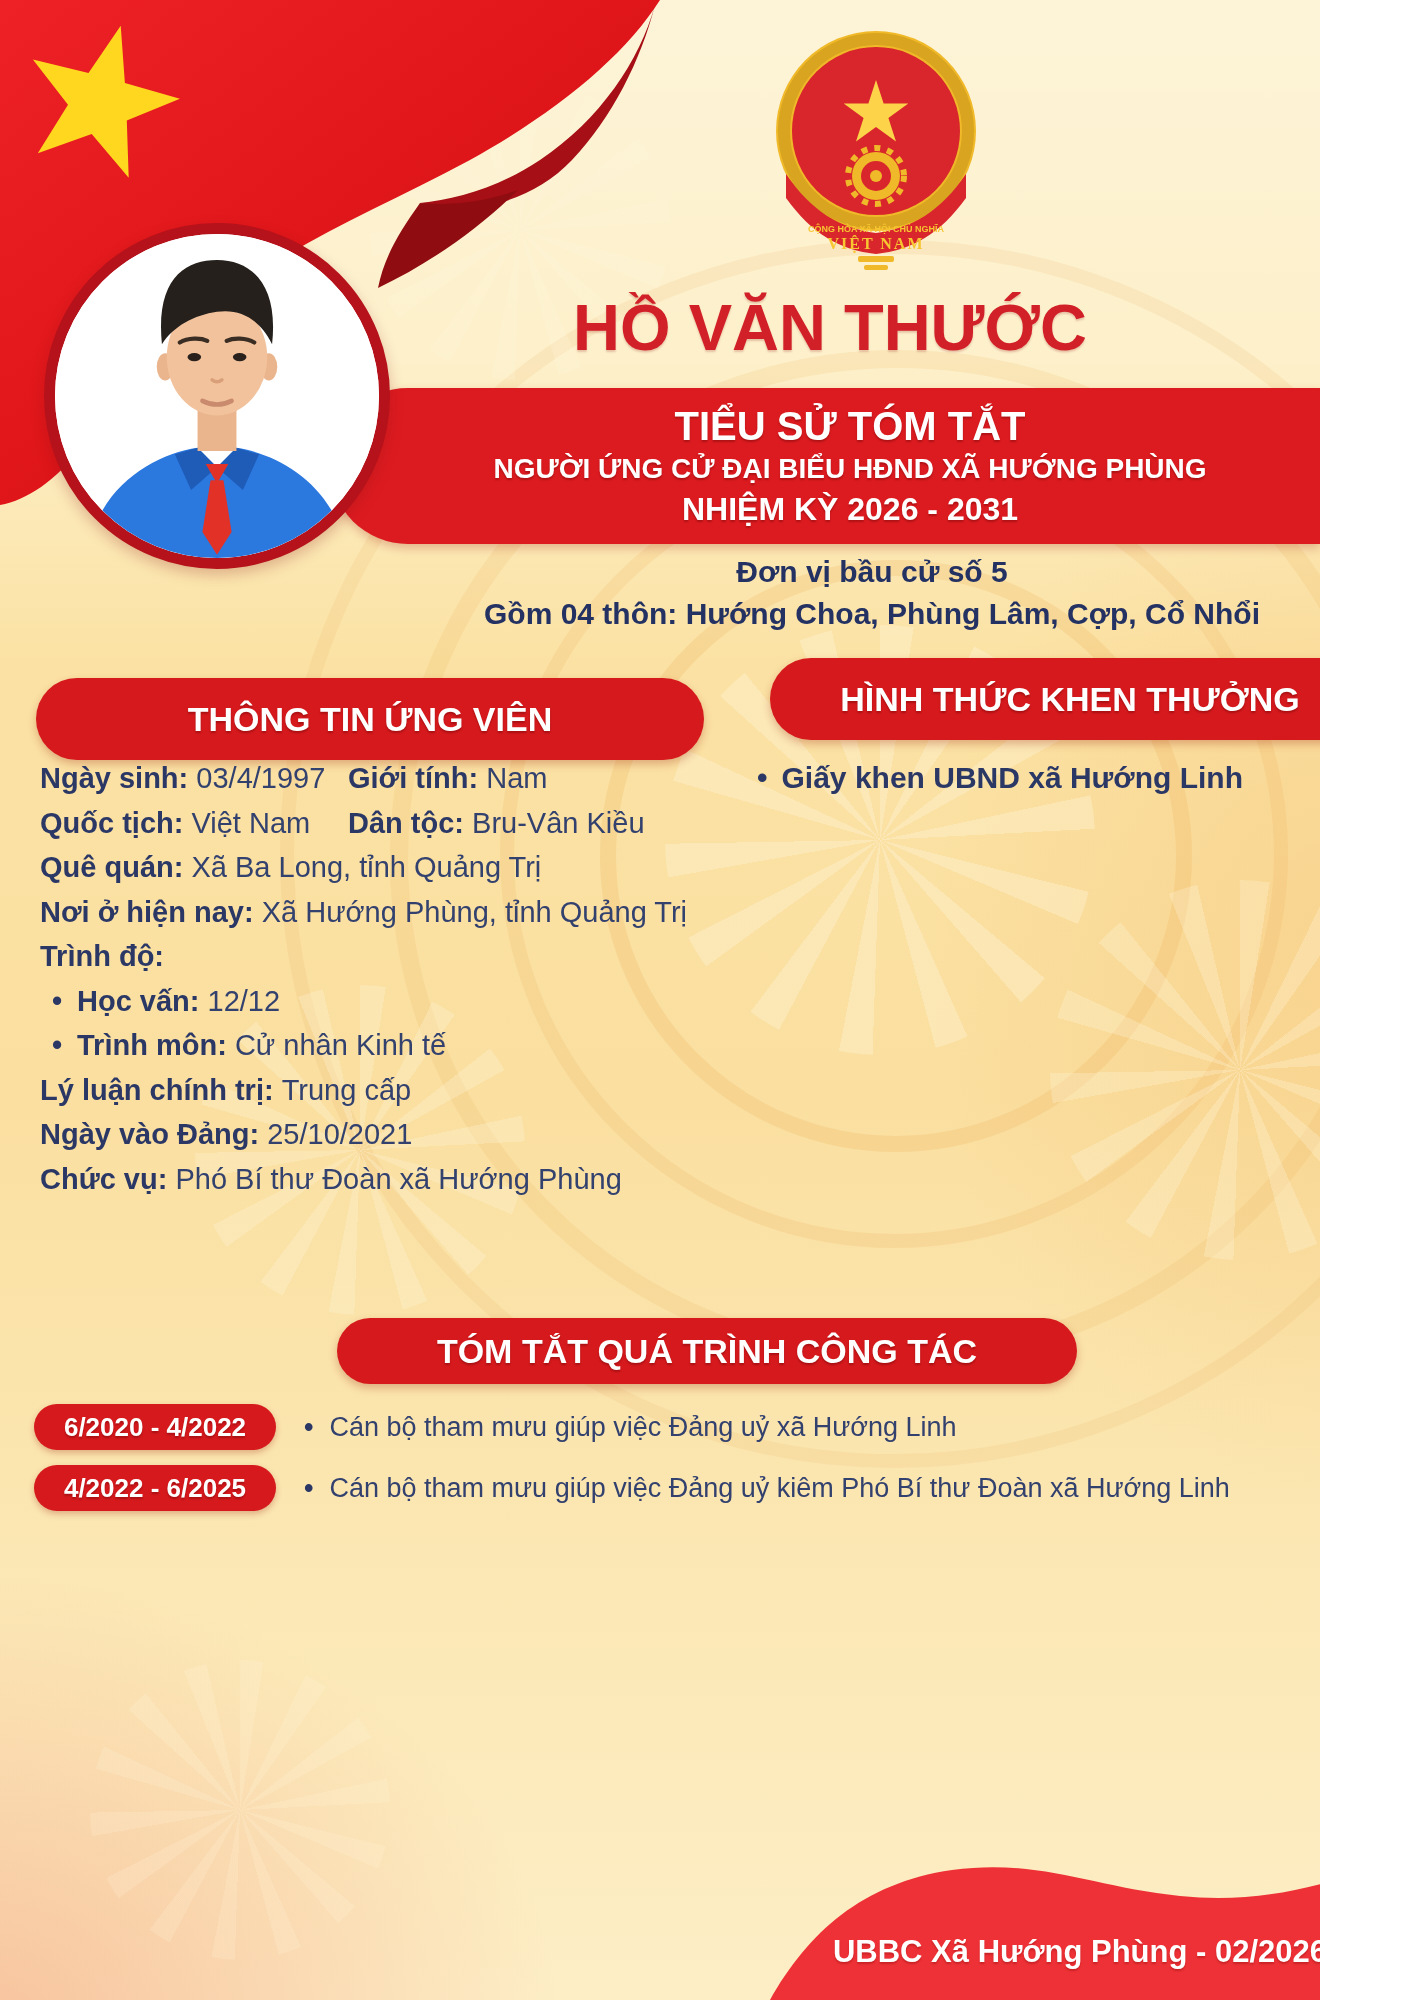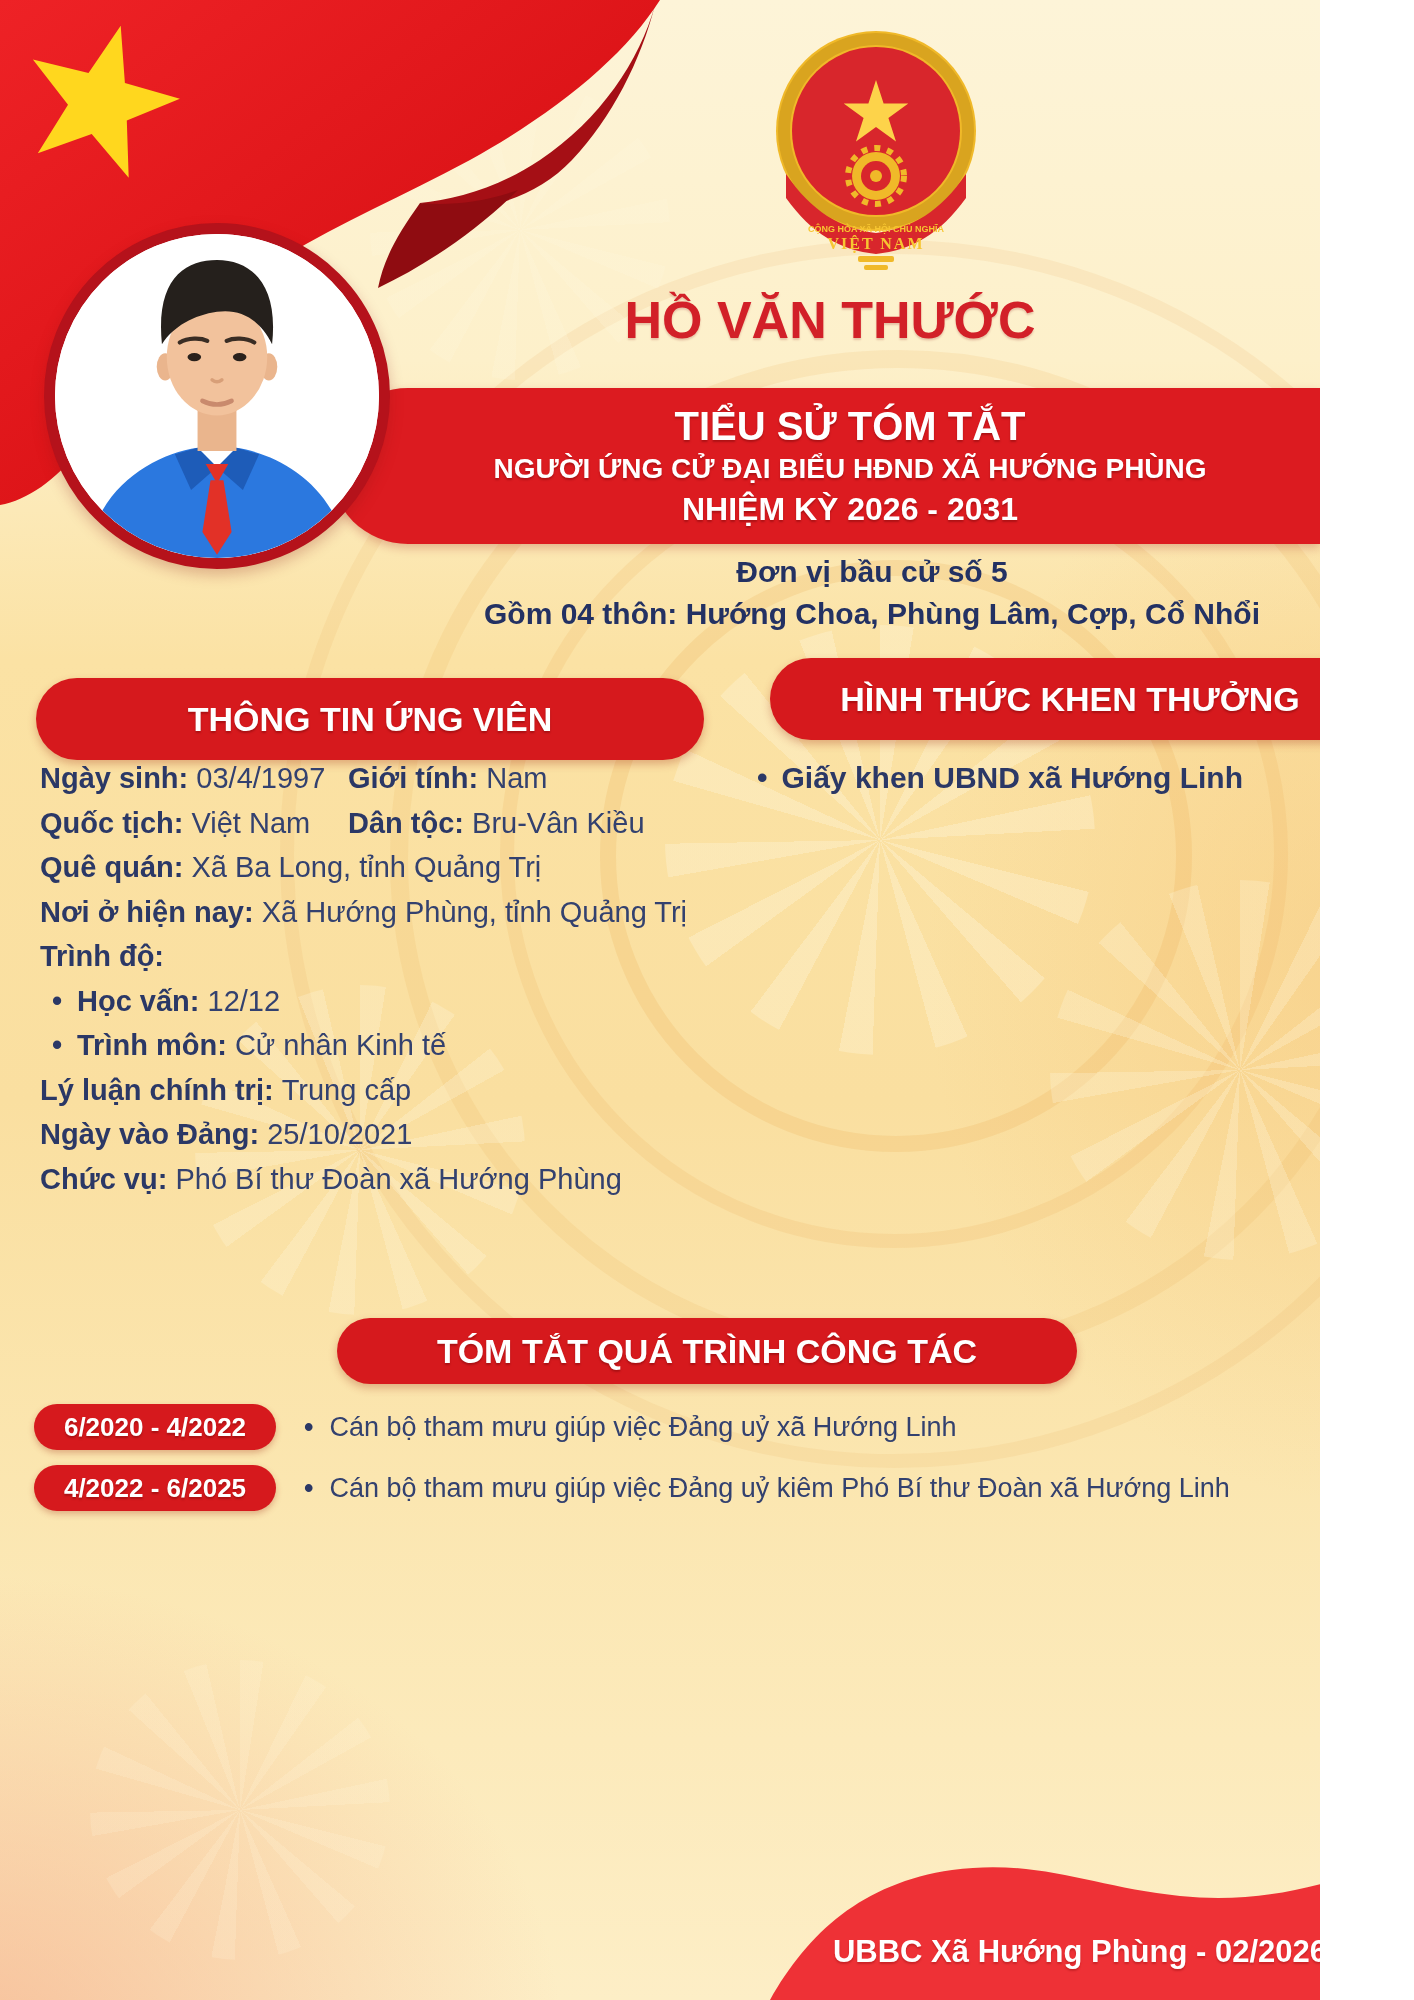--- a/index.html
+++ b/index.html
@@ -27,21 +27,21 @@
 
   .flag { position:absolute; left:0; top:0; z-index:3; }
   .emblem { position:absolute; left:770px; top:26px; width:212px; height:250px; z-index:3; }
 
   .photo { position:absolute; left:44px; top:223px; width:324px; height:324px; border-radius:50%;
     background:#ffffff; border:11px solid #b5121b; overflow:hidden; z-index:5;
     box-shadow:0 6px 14px rgba(140,20,20,.25); }
   .photo svg { display:block; width:100%; height:100%; }
 
   .name { position:absolute; left:360px; top:290px; width:940px; text-align:center; z-index:4;
-    font-size:52px; font-weight:800; letter-spacing:0px; color:#d22028;
+    font-size:65px; font-weight:800; letter-spacing:0px; color:#d22028;
     text-shadow:0 2px 2px rgba(150,30,30,.22); white-space:nowrap; }
 
   .banner { position:absolute; left:330px; top:388px; right:0; height:156px; z-index:2;
     background:#dc1b20; border-radius:78px 0 0 78px;
     display:flex; flex-direction:column; justify-content:center; align-items:center;
     padding-left:50px; box-shadow:0 4px 10px rgba(160,20,20,.25); }
   .banner div { color:#ffffff; font-weight:800; text-align:center;
     text-shadow:0 2px 2px rgba(90,0,0,.35); white-space:nowrap; }
   .banner .l1 { font-size:40px; line-height:46px; }
   .banner .l2 { font-size:28px; line-height:40px; }

